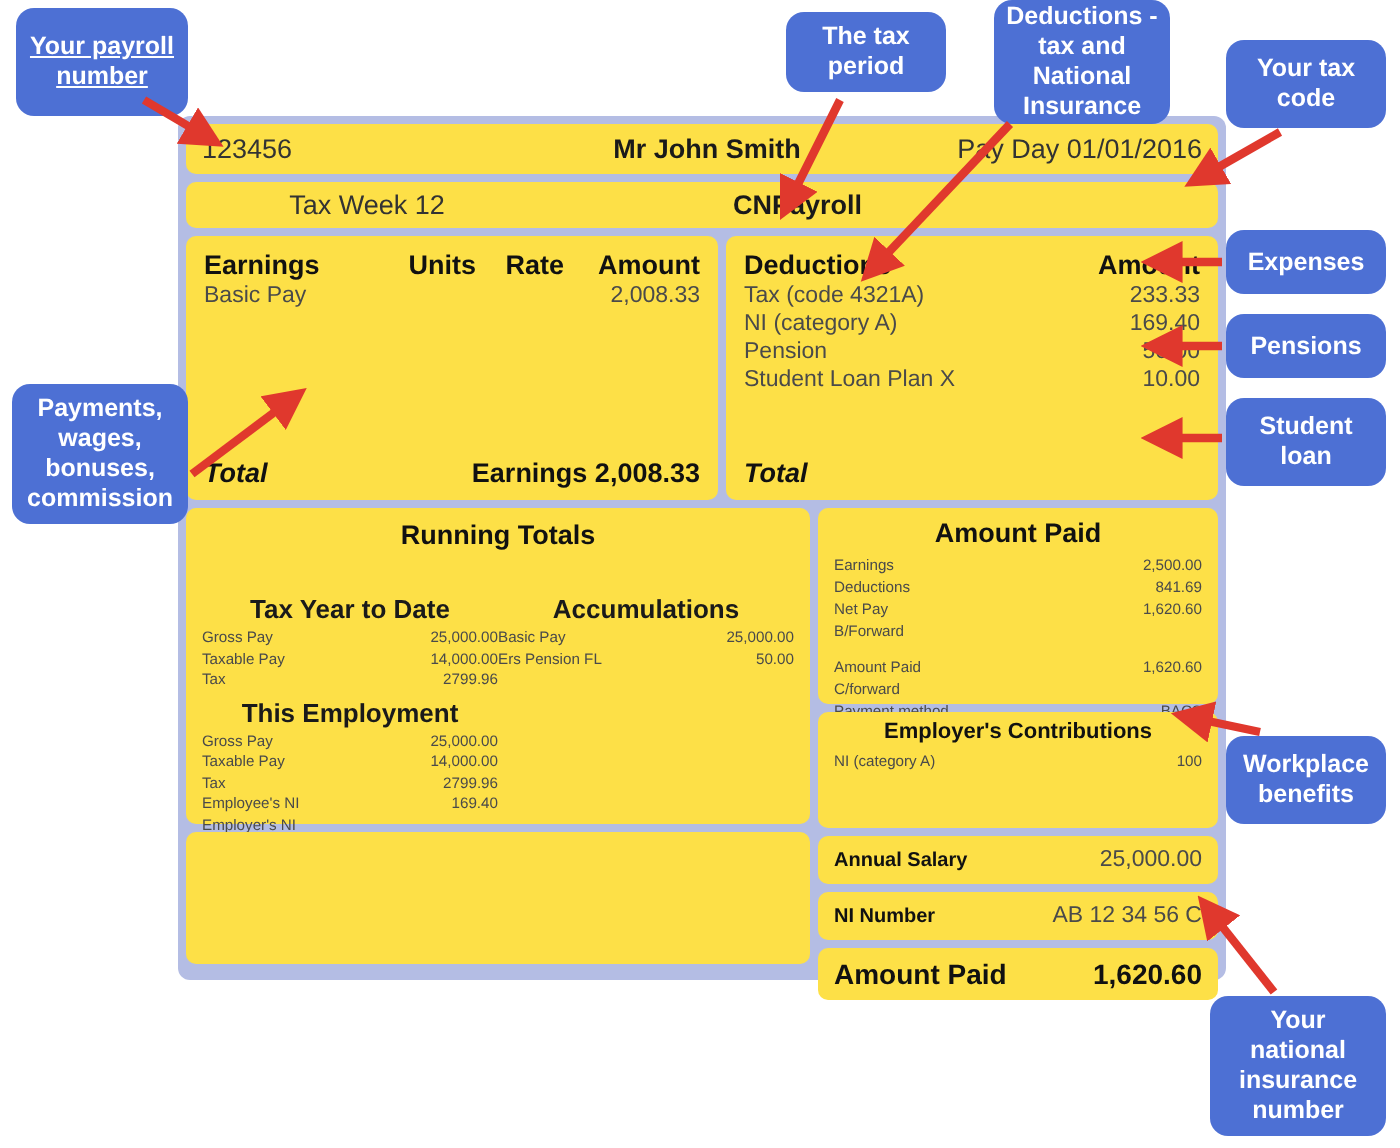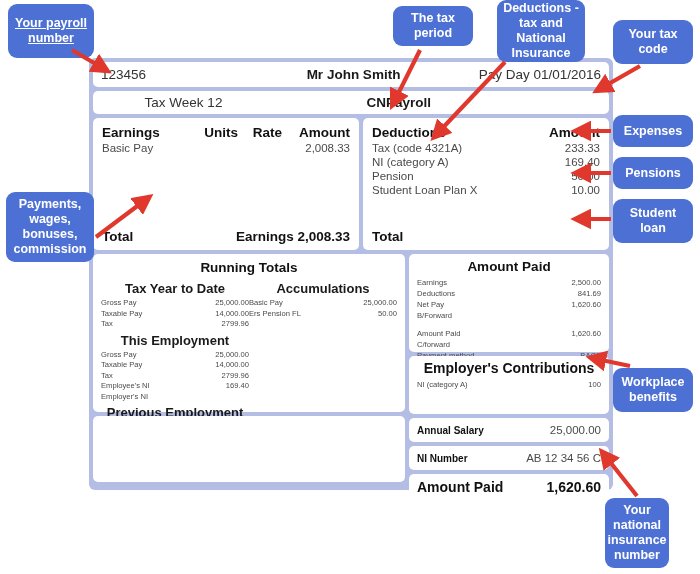--- a/index.html
+++ b/index.html
@@ -15,21 +15,21 @@
   #payslip{
     position:absolute;
     left:89px;top:58px;
     width:524px;height:432px;
     background:#b4bde4;
     border-radius:6px;
     padding:4px;
     box-sizing:border-box;
   }
   .card{
-    background:#ffffff;
+    background:#fde047;
     border-radius:5px;
     box-sizing:border-box;
     position:absolute;
   }
   .bold{font-weight:bold;color:#1a1a1a;}
   
   #row-id{left:4px;top:4px;width:516px;height:25px;}
   #row-company{left:4px;top:33px;width:516px;height:23px;}
   .hrow{display:flex;align-items:center;height:100%;padding:0 8px;box-sizing:border-box;}
   .hrow .l{flex:0 0 34%;font-size:13.5px;}
@@ -43,43 +43,43 @@
   .secthead .t{flex:1;}
   .secthead .u{width:48px;text-align:right;}
   .secthead .rt{width:44px;text-align:right;}
   .secthead .am{width:68px;text-align:right;}
   .lineitem{display:flex;font-size:11.5px;color:#4a4a4a;margin-top:2px;}
   .lineitem .t{flex:1;}
   .lineitem .u{width:48px;text-align:right;}
   .lineitem .rt{width:44px;text-align:right;}
   .lineitem .am{width:68px;text-align:right;}
   .totalrow{position:absolute;left:9px;right:9px;bottom:6px;display:flex;font-size:13.5px;font-weight:bold;color:#111;}
-  .totalrow .lab{flex:1;}
+  .totalrow .lab{flex:1;font-style:italic;}
   .totalrow .val{text-align:right;}
 
   
   #box-running{left:4px;top:196px;width:312px;height:158px;padding:5px 8px;}
-  .rt-title{text-align:center;font-size:13.5px;font-weight:bold;color:#111;margin:1px 0 3px 0;}
+  .rt-title{text-align:center;font-size:13.5px;font-weight:bold;color:#111;margin:1px 0 19px 0;}
   .rt-cols{display:flex;}
   .rt-col{flex:1;}
   .rt-sub{font-size:13px;font-weight:bold;color:#1a1a1a;text-align:center;margin:3px 0 2px 0;}
   .rt-line{display:flex;font-size:7.6px;color:#4a4a4a;line-height:10.5px;}
   .rt-line .t{flex:1;}
   .rt-line .v{width:58px;text-align:right;}
   #box-blank{left:4px;top:358px;width:312px;height:66px;}
 
   
   #box-amountpaid{left:320px;top:196px;width:200px;height:98px;padding:4px 8px;}
   .ap-title{text-align:center;font-size:13.5px;font-weight:bold;color:#111;margin:1px 0 3px 0;}
   .ap-line{display:flex;font-size:7.6px;color:#4a4a4a;line-height:11px;}
   .ap-line .t{flex:1;}
   .ap-line .v{text-align:center;}
   .ap-gap{height:7px;}
   #box-employer{left:320px;top:298px;width:200px;height:58px;padding:3px 8px;}
-  .ec-title{text-align:center;font-size:14px;font-weight:bold;color:#111;margin:1px 0 3px 0;}
+  .ec-title{text-align:center;font-size:11px;font-weight:bold;color:#111;margin:1px 0 3px 0;}
   #box-annual{left:320px;top:360px;width:200px;height:24px;}
   #box-ni{left:320px;top:388px;width:200px;height:24px;}
   #box-paid{left:320px;top:416px;width:200px;height:26px;}
   .kv{display:flex;align-items:center;height:100%;padding:0 8px;box-sizing:border-box;}
   .kv .k{flex:1;font-size:10px;font-weight:bold;color:#111;}
   .kv .v{font-size:11.5px;color:#4a4a4a;}
   .kv.big .k{font-size:14px;}
   .kv.big .v{font-size:14px;font-weight:bold;color:#111;}
 
   
@@ -321,21 +321,21 @@
 <div class="callout" style="left:613px;top:115px;width:80px;height:32px;">Expenses</div>
 
 <div class="callout" style="left:613px;top:157px;width:80px;height:32px;">Pensions</div>
 
 <div class="callout" style="left:613px;top:199px;width:80px;height:44px;">Student loan</div>
 
 <div class="callout" style="left:6px;top:192px;width:88px;height:70px;">Payments, wages, bonuses, commission</div>
 
 <div class="callout" style="left:613px;top:368px;width:80px;height:44px;">Workplace benefits</div>
 
-<div class="callout" style="left:605px;top:498px;width:64px;height:70px;">Your national insurance number</div>
+<div class="callout" style="left:605px;top:498px;width:88px;height:70px;">Your national insurance number</div>
 
 <svg id="arrows" viewBox="0 0 700 574">
   <defs>
     <marker id="ah" markerWidth="5" markerHeight="5" refX="3.4" refY="2.5" orient="auto">
       <path d="M0,0 L5,2.5 L0,5 Z" fill="#e0382d"></path>
     </marker>
   </defs>
   <g stroke="#e0382d" stroke-width="4.2" fill="none" marker-end="url(#ah)">
     <line x1="72" y1="50" x2="106" y2="70"></line>
     <line x1="420" y1="50" x2="393" y2="104"></line>

